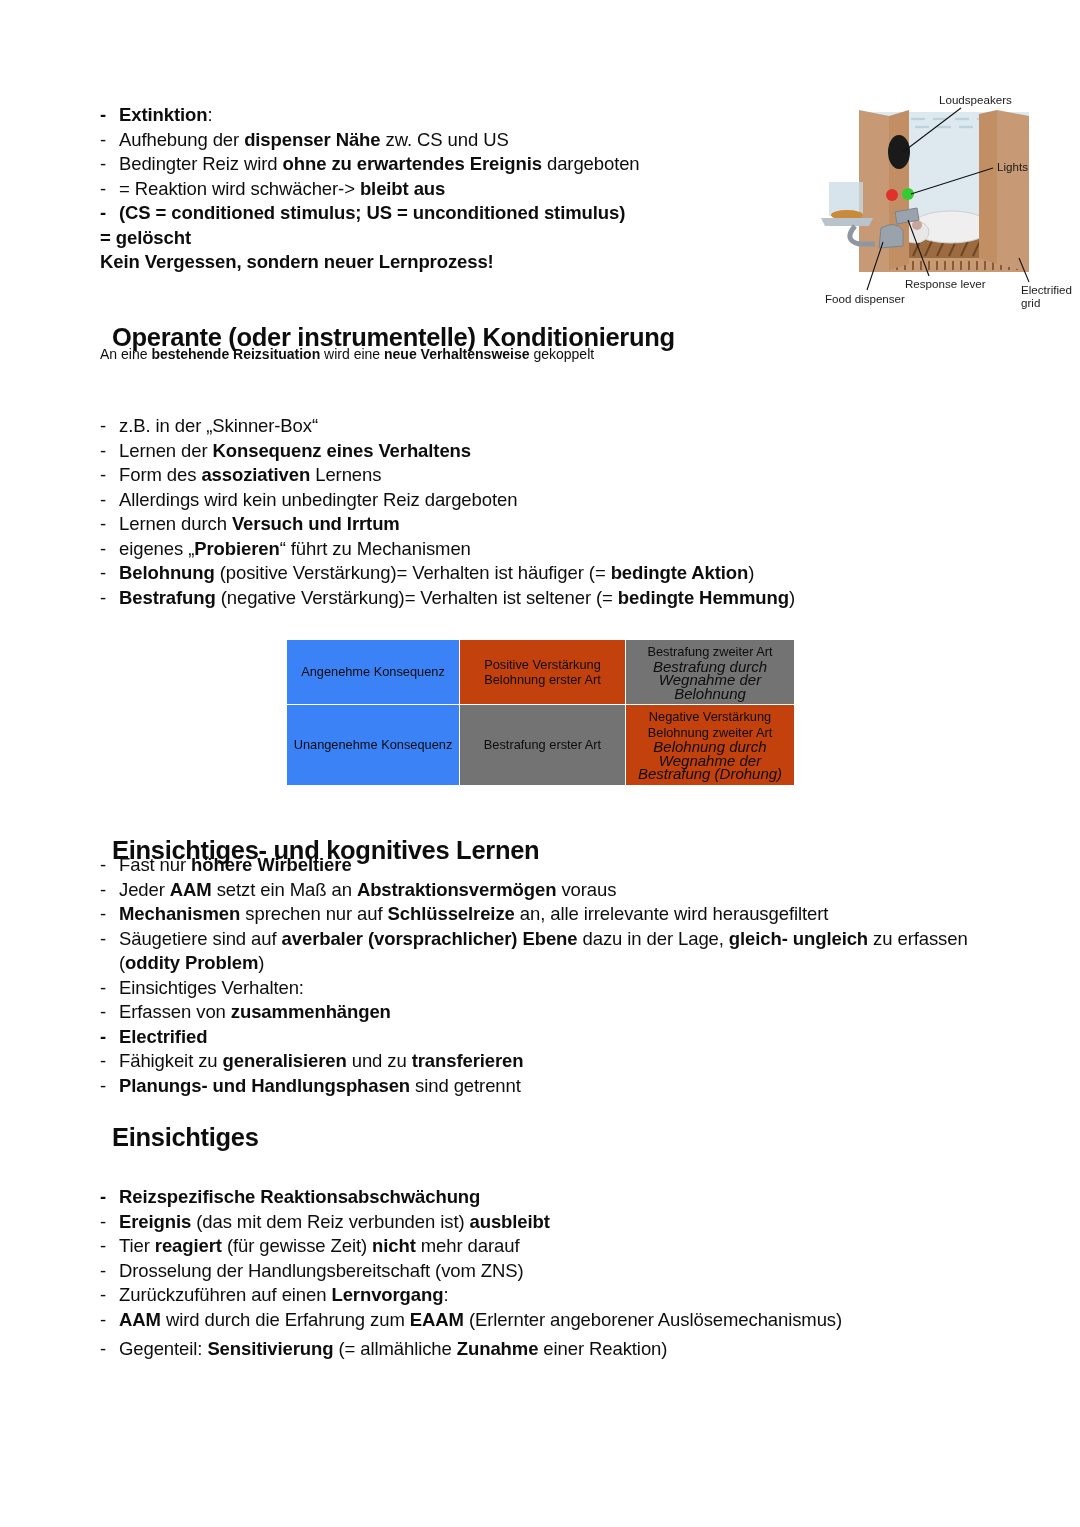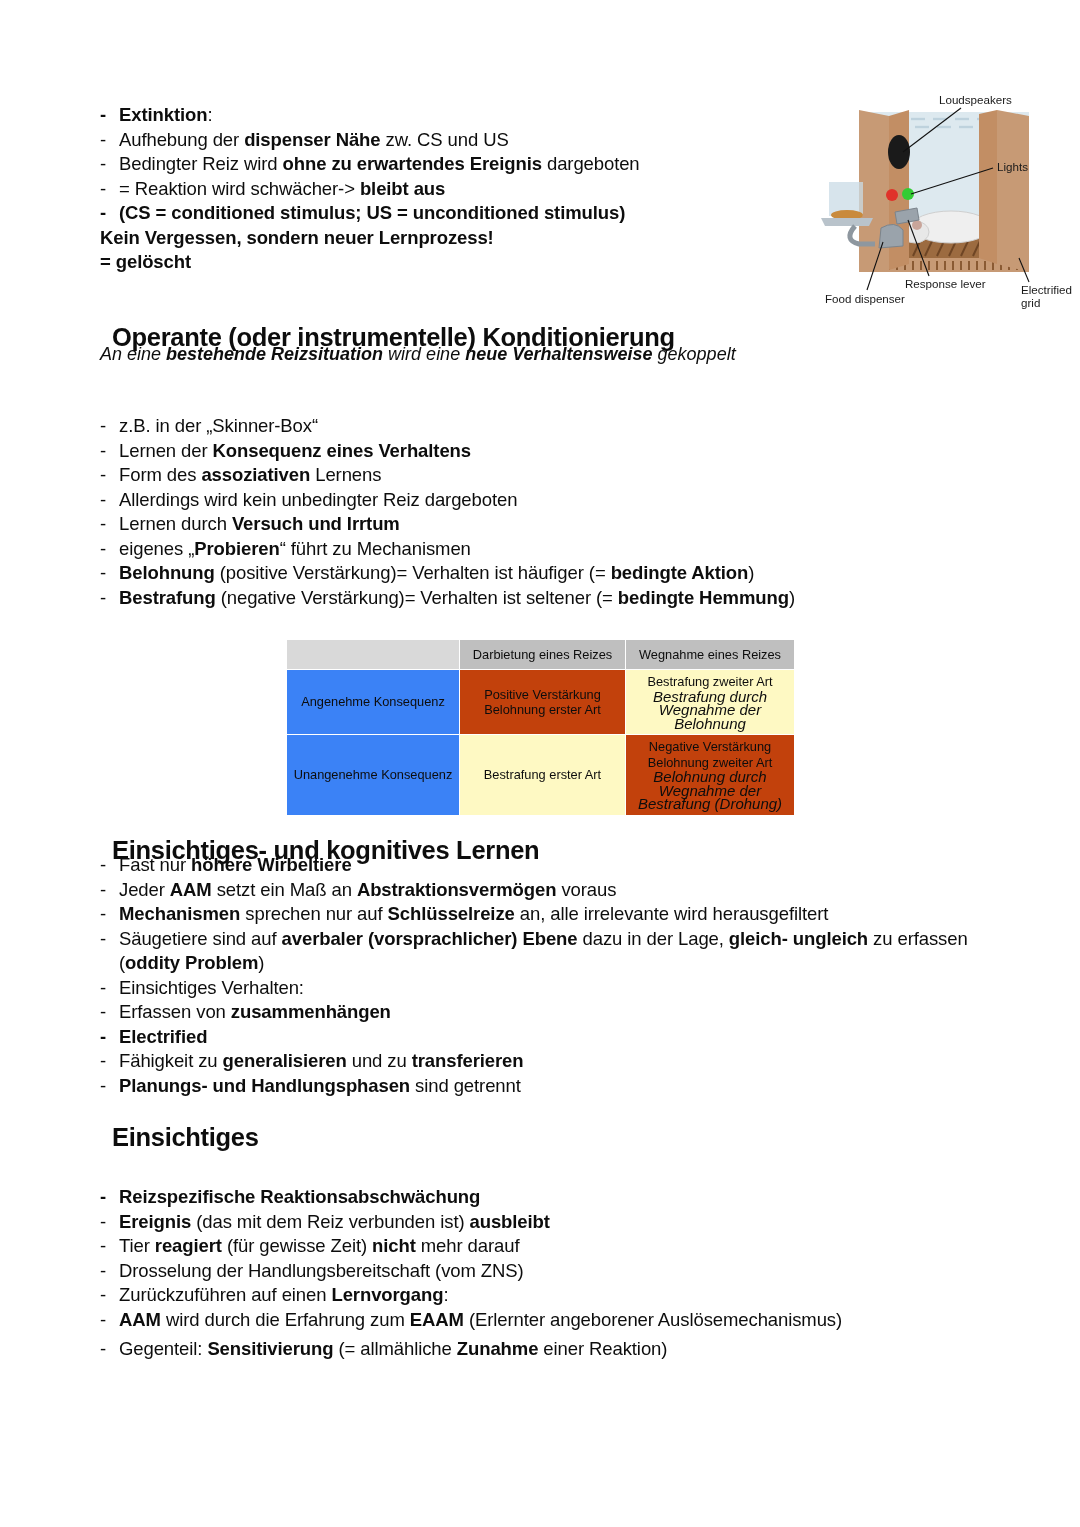--- a/index.html
+++ b/index.html
@@ -44,23 +44,22 @@
   b { font-weight: bold; }
 
   h2.sec {
     margin: 12px;
     font-size: 25.5px;
     line-height: 30px;
     font-weight: bold;
     letter-spacing: -0.3px;
   }
   .subtitle {
-    font-size: 18px;
+    font-size: 14px;
     line-height: 24px;
-    font-style: italic;
     max-width: 640px;
   }
 
   
   #extinktion-block { left: 100px; top: 103px; }
   #extinktion-block .line { font-size: 18.5px; line-height: 24.5px; }
 
   
   #operante-heading { left: 100px; top: 310px; }
   #operante-sub { left: 100px; top: 342px; }
@@ -82,21 +81,21 @@
     text-align: center;
     vertical-align: middle;
     font-size: 12.8px;
     line-height: 15.5px;
     color: #0d0d0d;
   }
   .cell-blank  { background: #d9d9d9; }
   .cell-head   { background: #bfbfbf; }
   .cell-rowhdr { background: #3b82f6; font-size: 12.5px; }
   .cell-green  { background: #c2410c; }
-  .cell-red    { background: #fef9c3; margin-top: 10px; }
+  .cell-red    { background: #737373; margin-top: 10px; }
   .cell-sub {
     display: block;
     font-style: italic;
     font-size: 15px;
     line-height: 13.5px;
   }
   .col-a { width: 173px; }
   .col-b { width: 166px; }
   .col-c { width: 169px; }
   .row-head { height: 30px; }
@@ -149,24 +148,24 @@
     </div>
     <div class="line">
       <span class="dash">-</span>
       <span class="txt">= Reaktion wird schwächer-&gt; <b>bleibt aus</b></span>
     </div>
     <div class="line">
       <span class="dash bold">-</span>
       <span class="txt"><b>(CS = conditioned stimulus; US = unconditioned stimulus)</b></span>
     </div>
     <div class="line">
+      <span class="txt"><b>= gelöscht</b></span>
+    </div>
+    <div class="line">
       <span class="txt"><b>Kein Vergessen, sondern neuer Lernprozess!</b></span>
-    </div>
-    <div class="line">
-      <span class="txt"><b>= gelöscht</b></span>
     </div>
   </div>
 
   <div id="skinner-figure">
     <svg width="306" height="234" viewBox="0 0 306 234" xmlns="http://www.w3.org/2000/svg">
 
       <rect x="48" y="26" width="170" height="140" fill="#dde9ef"></rect>
 
       <g stroke="#b9cfdb" stroke-width="2.4" opacity="0.85">
         <line x1="56" y1="33" x2="70" y2="33"></line>
@@ -313,25 +312,20 @@
     </div>
   </div>
 
   <table id="consequence-table">
     <colgroup>
       <col class="col-a">
         <col class="col-b">
         <col class="col-c">
     </colgroup>
     <tbody>
-      <tr class="row-head">
-        <td class="cell-blank"></td>
-        <td class="cell-head">Darbietung eines Reizes</td>
-        <td class="cell-head">Wegnahme eines Reizes</td>
-      </tr>
       <tr class="row-1">
         <td class="cell-rowhdr">Angenehme Konsequenz</td>
         <td class="cell-green">
           <span>Positive Verstärkung</span><br>
           <span>Belohnung erster Art</span>
         </td>
         <td class="cell-red">
           <span>Bestrafung zweiter Art</span>
           <span class="cell-sub">Bestrafung durch Wegnahme der Belohnung</span>
         </td>

